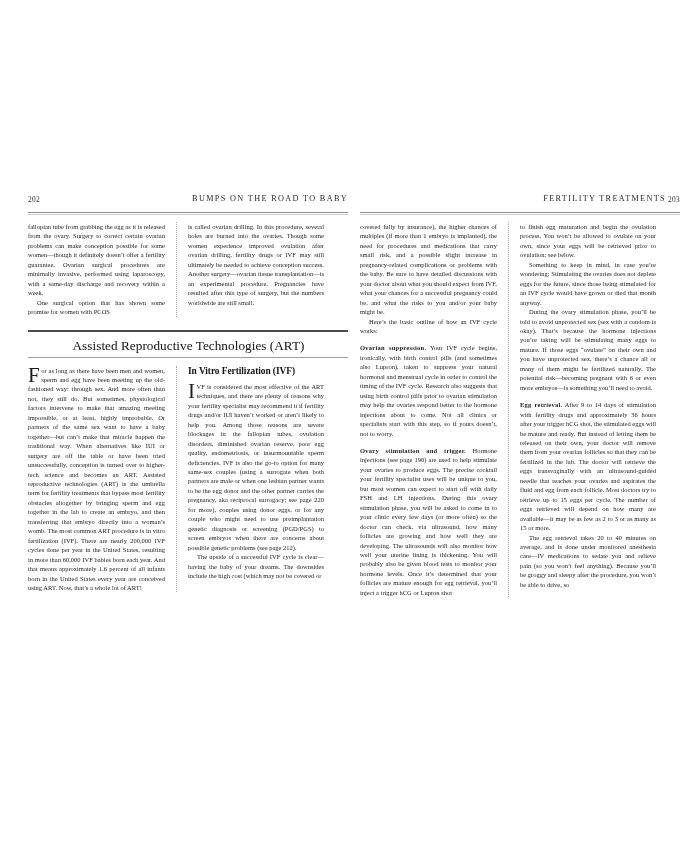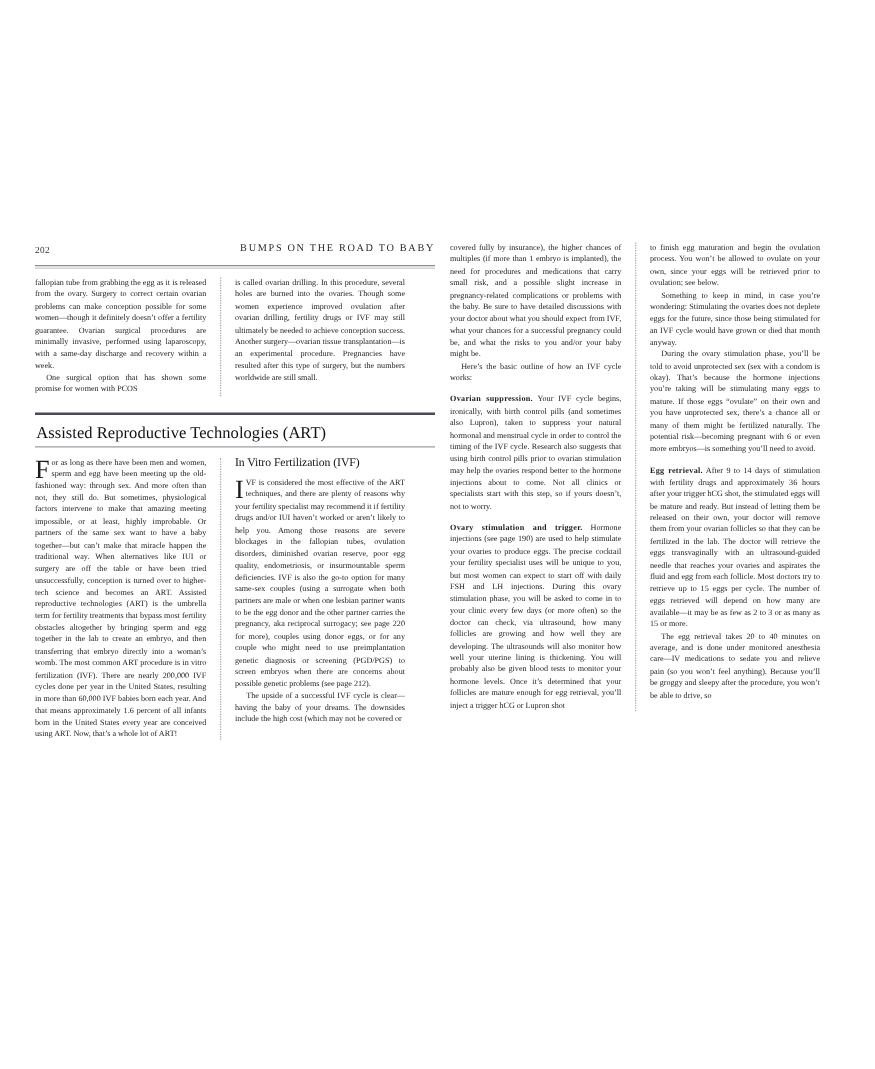--- a/index.html
+++ b/index.html
@@ -130,27 +130,28 @@
   }
   .section-head h2 {
     margin: 0;
     padding: 1px 0 4px 1px;
     font-size: 13.2px;
     font-weight: normal;
     letter-spacing: .05px;
     line-height: 15px;
     color: #111116;
     border-bottom: 1px solid #9c9ca2;
+    text-align: center;
   }
   .section-body { margin-top: 8px; }
 
   .sub-head {
     margin: 0 0 5px 0;
     font-size: 9.4px;
-    font-weight: normal;
+    font-weight: bold;
     line-height: 11.4px;
     letter-spacing: -0.05px;
     color: #121217;
   }
 </style>
 </head>
 <body>
 
 <div class="spread">
 
@@ -182,20 +183,24 @@
       <div class="col col-second">
         <div class="sub-head">In Vitro Fertilization (IVF)</div>
         <p class="dropcap">IVF is considered the most effective of the ART techniques, and there are plenty of reasons why your fertility specialist may recommend it if fertility drugs and/or IUI haven’t worked or aren’t likely to help you. Among those reasons are severe blockages in the fallopian tubes, ovulation disorders, diminished ovarian reserve, poor egg quality, endometriosis, or insurmountable sperm deficiencies. IVF is also the go-to option for many same-sex couples (using a surrogate when both partners are male or when one lesbian partner wants to be the egg donor and the other partner carries the pregnancy, aka reciprocal surrogacy; see page 220 for more), couples using donor eggs, or for any couple who might need to use preimplantation genetic diagnosis or screening (PGD/PGS) to screen embryos when there are concerns about possible genetic problems (see page 212).</p>
         <p>The upside of a successful IVF cycle is clear—having the baby of your dreams. The downsides include the high cost (which may not be covered or</p>
       </div>
     </div>
   </div>
 
   <div class="page page-right">
 
+    <div class="running-head">
+      <span class="rh-title">Fertility Treatments</span>
+      <span class="rh-folio rh-folio-right">203</span>
+    </div>
 
     <div class="cols">
 
       <div class="col col-first">
         <p class="noindent">covered fully by insurance), the higher chances of multiples (if more than 1 embryo is implanted), the need for procedures and medications that carry small risk, and a possible slight increase in pregnancy-related complications or problems with the baby. Be sure to have detailed discussions with your doctor about what you should expect from IVF, what your chances for a successful pregnancy could be, and what the risks to you and/or your baby might be.</p>
         <p>Here’s the basic outline of how an IVF cycle works:</p>
 
         <p class="spaced"><span class="runin">Ovarian suppression.</span><span> Your IVF cycle begins, ironically, with birth control pills (and sometimes also Lupron), taken to suppress your natural hormonal and menstrual cycle in order to control the timing of the IVF cycle. Research also suggests that using birth control pills prior to ovarian stimulation may help the ovaries respond better to the hormone injections about to come. Not all clinics or specialists start with this step, so if yours doesn’t, not to worry.</span></p>
 
         <p class="spaced"><span class="runin">Ovary stimulation and trigger.</span><span> Hormone injections (see page 190) are used to help stimulate your ovaries to produce eggs. The precise cocktail your fertility specialist uses will be unique to you, but most women can expect to start off with daily FSH and LH injections. During this ovary stimulation phase, you will be asked to come in to your clinic every few days (or more often) so the doctor can check, via ultrasound, how many follicles are growing and how well they are developing. The ultrasounds will also monitor how well your uterine lining is thickening. You will probably also be given blood tests to monitor your hormone levels. Once it’s determined that your follicles are mature enough for egg retrieval, you’ll inject a trigger hCG or Lupron shot</span></p>

